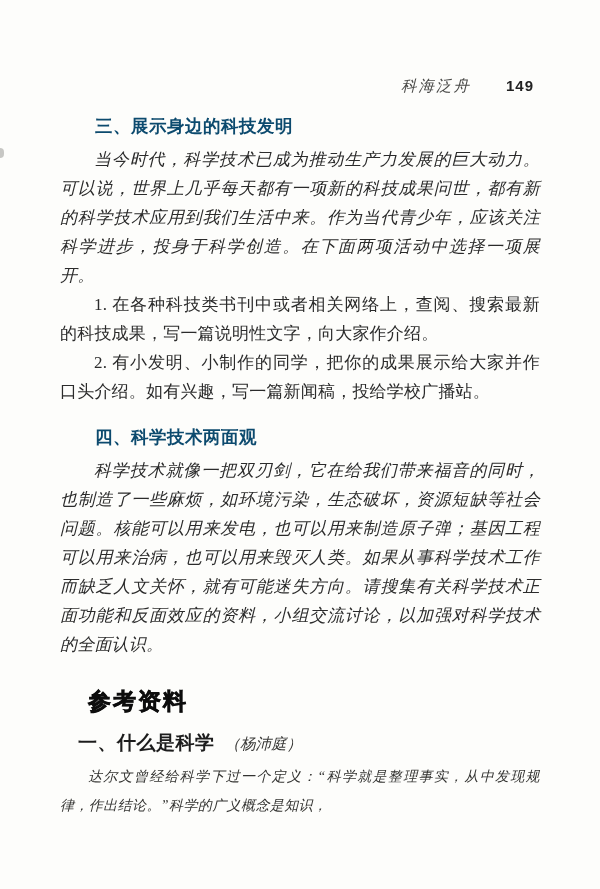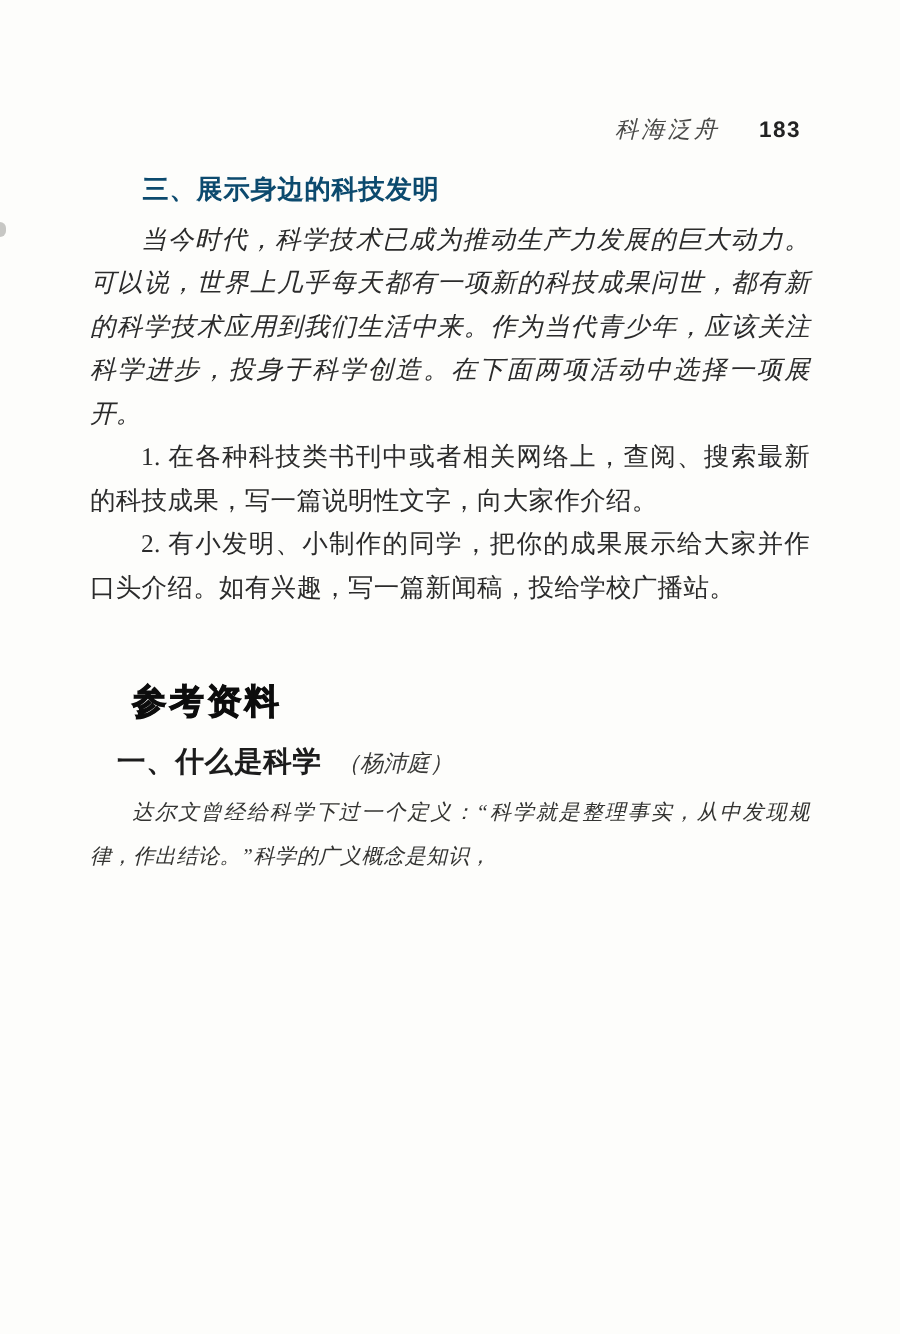--- a/index.html
+++ b/index.html
@@ -21,21 +21,21 @@
     border-radius: 0 4px 4px 0;
     opacity: .55;
   }
   .content {
     padding: 76px 60px 0 60px;
   }
   .running-header {
     display: flex;
     justify-content: flex-end;
     align-items: baseline;
-    gap: 26px;
+    gap: 35px;
     padding-right: 6px;
     margin-bottom: 17px;
   }
   .unit-title {
     font-family: "Liberation Serif", "DejaVu Serif", serif;
     font-style: italic;
     font-size: 15.5px;
     color: #4a4a48;
     letter-spacing: 2px;
   }
@@ -117,32 +117,36 @@
 </style>
 </head>
 <body>
 
 <div class="page">
   <div class="scan-smudge"></div>
   <div class="content">
 
     <div class="running-header">
       <span class="unit-title">科海泛舟</span>
-      <span class="page-number">183</span>
+      <span class="page-number">149</span>
     </div>
 
     <div>
       <h3 class="sec-heading">三、展示身边的科技发明</h3>
       <p class="body-par">当今时代，科学技术已成为推动生产力发展的巨大动力。可以说，世界上几乎每天都有一项新的科技成果问世，都有新的科学技术应用到我们生活中来。作为当代青少年，应该关注科学进步，投身于科学创造。在下面两项活动中选择一项展开。</p>
       <p class="list-par">1. 在各种科技类书刊中或者相关网络上，查阅、搜索最新的科技成果，写一篇说明性文字，向大家作介绍。</p>
       <p class="list-par">2. 有小发明、小制作的同学，把你的成果展示给大家并作口头介绍。如有兴趣，写一篇新闻稿，投给学校广播站。</p>
     </div>
 
     <div class="section-gap"></div>
 
+    <div>
+      <h3 class="sec-heading">四、科学技术两面观</h3>
+      <p class="body-par">科学技术就像一把双刃剑，它在给我们带来福音的同时，也制造了一些麻烦，如环境污染，生态破坏，资源短缺等社会问题。核能可以用来发电，也可以用来制造原子弹；基因工程可以用来治病，也可以用来毁灭人类。如果从事科学技术工作而缺乏人文关怀，就有可能迷失方向。请搜集有关科学技术正面功能和反面效应的资料，小组交流讨论，以加强对科学技术的全面认识。</p>
+    </div>
 
     <div>
       <h2 class="ref-heading">参考资料</h2>
       <div class="ref-subheading-row">
         <span class="ref-subheading">一、什么是科学</span><span class="ref-author">（杨沛庭）</span>
       </div>
       <p class="ref-body">达尔文曾经给科学下过一个定义：“科学就是整理事实，从中发现规律，作出结论。”科学的广义概念是知识，</p>
     </div>
 
   </div>

